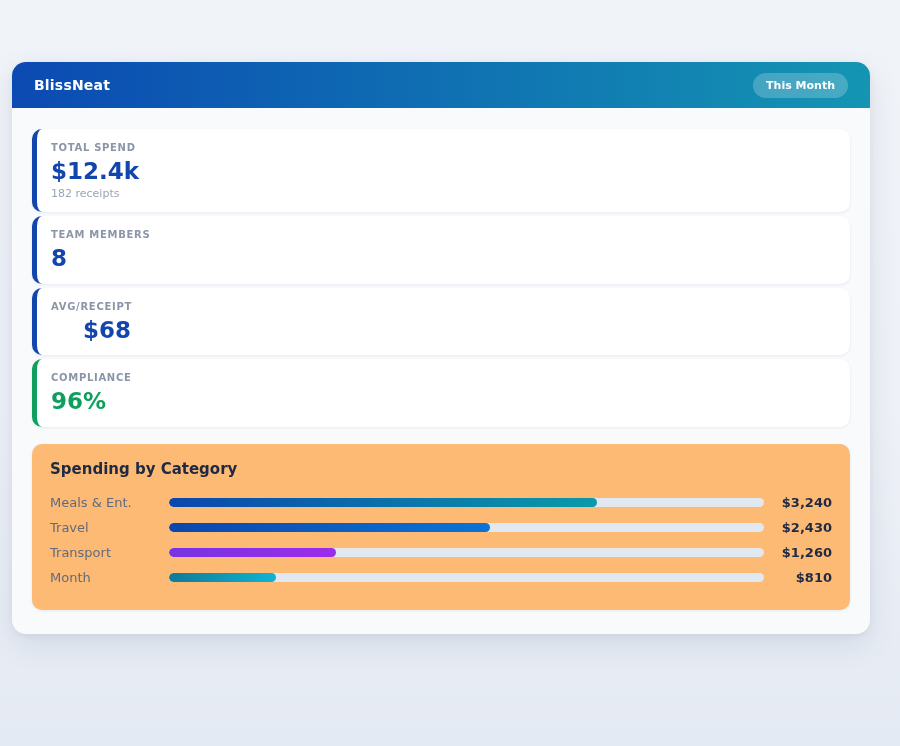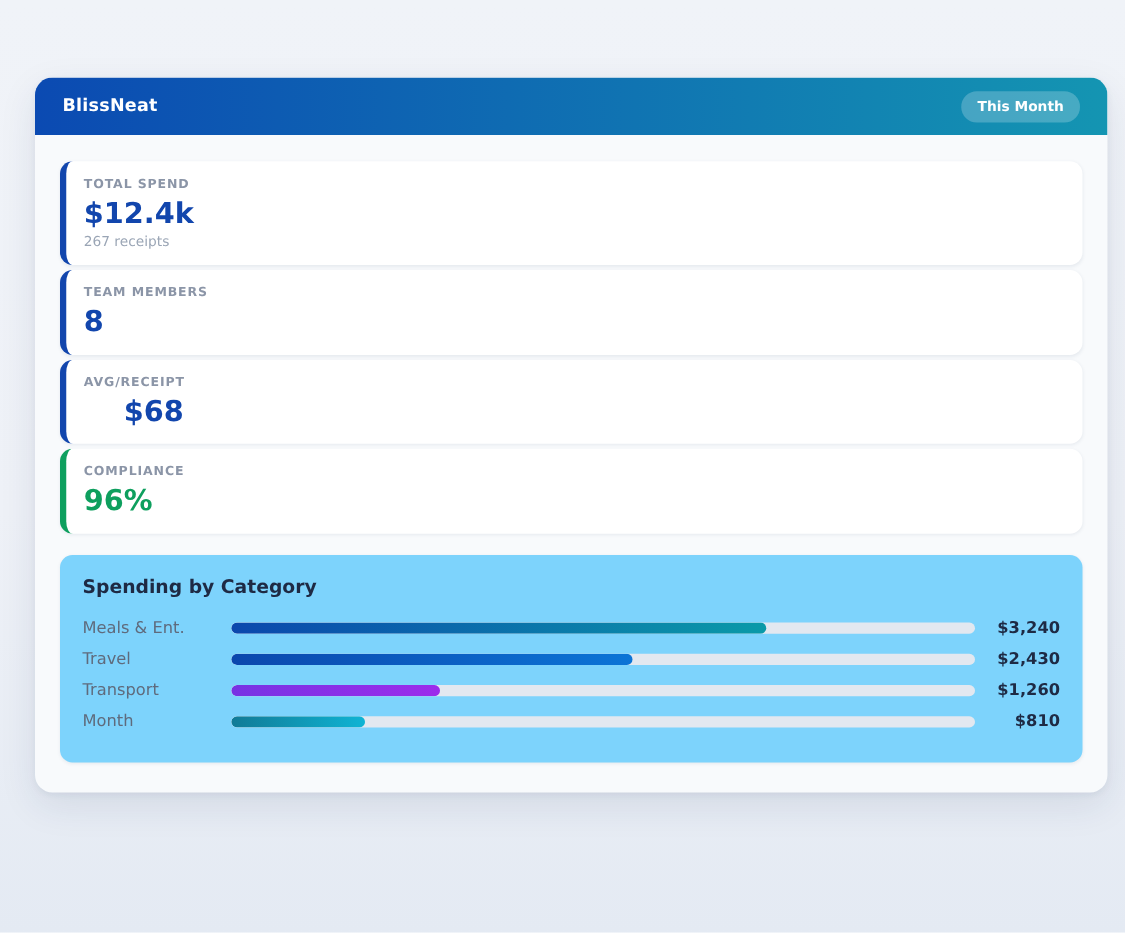--- a/index.html
+++ b/index.html
@@ -4,21 +4,21 @@
 <style>
   * { margin: 0; padding: 0; box-sizing: border-box; }
   html, body { width: 900px; height: 746px; }
   body {
     font-family: "DejaVu Sans", "Liberation Sans", sans-serif;
     background: linear-gradient(180deg, #f0f3f8 0%, #eef1f7 55%, #e4eaf3 100%);
     overflow: hidden;
   }
   .app-shell {
     position: absolute;
-    left: 28px; top: 62px;
+    left: 12px; top: 62px;
     width: 858px;
     border-radius: 14px;
     background: #f8fafc;
     box-shadow: 0 10px 30px rgba(30, 50, 90, 0.10), 0 2px 6px rgba(30,50,90,0.06);
     overflow: hidden;
   }
   .app-header {
     height: 46px;
     display: flex;
     align-items: center;
@@ -69,21 +69,21 @@
     margin-top: 5px;
     line-height: 1.15;
   }
   .stat-subtitle {
     font-size: 11px;
     color: #9aa5b5;
     display: block;
     margin-top: 3px;
   }
   .chart-card {
-    background: #7dd3fc;
+    background: #fdba74;
     border-radius: 10px;
     box-shadow: 0 1px 3px rgba(30,50,90,0.08);
     padding: 16px 18px 20px 18px;
     margin-top: 17px;
   }
   .chart-title {
     font-size: 15px;
     font-weight: bold;
     color: #1e2a44;
     margin-bottom: 12px;
@@ -125,21 +125,21 @@
 <div class="app-shell">
   <div class="app-header" style="background: linear-gradient(90deg, rgb(11, 74, 178), rgb(20, 149, 178));">
     <span class="app-title">BlissNeat</span>
     <button class="period-badge">This Month</button>
   </div>
   <div class="app-content">
     <div id="stats-container">
   <div class="stat-card" style="border-left-color: rgb(18, 70, 173);">
     <span class="stat-label">TOTAL SPEND</span>
     <span class="stat-value" style="color: rgb(18, 70, 173);">$12.4k</span>
-    <span class="stat-subtitle">267 receipts</span>
+    <span class="stat-subtitle">182 receipts</span>
   </div>
 
   <div class="stat-card" style="border-left-color: rgb(18, 70, 173);">
     <span class="stat-label">TEAM MEMBERS</span>
     <span class="stat-value" style="color: rgb(18, 70, 173);">8</span>
   </div>
 
   <div class="stat-card" style="border-left-color: rgb(18, 70, 173);">
     <span class="stat-label">AVG/RECEIPT</span>
     <span class="stat-value" style="color: rgb(18, 70, 173); margin-left: 32px;">$68</span>

